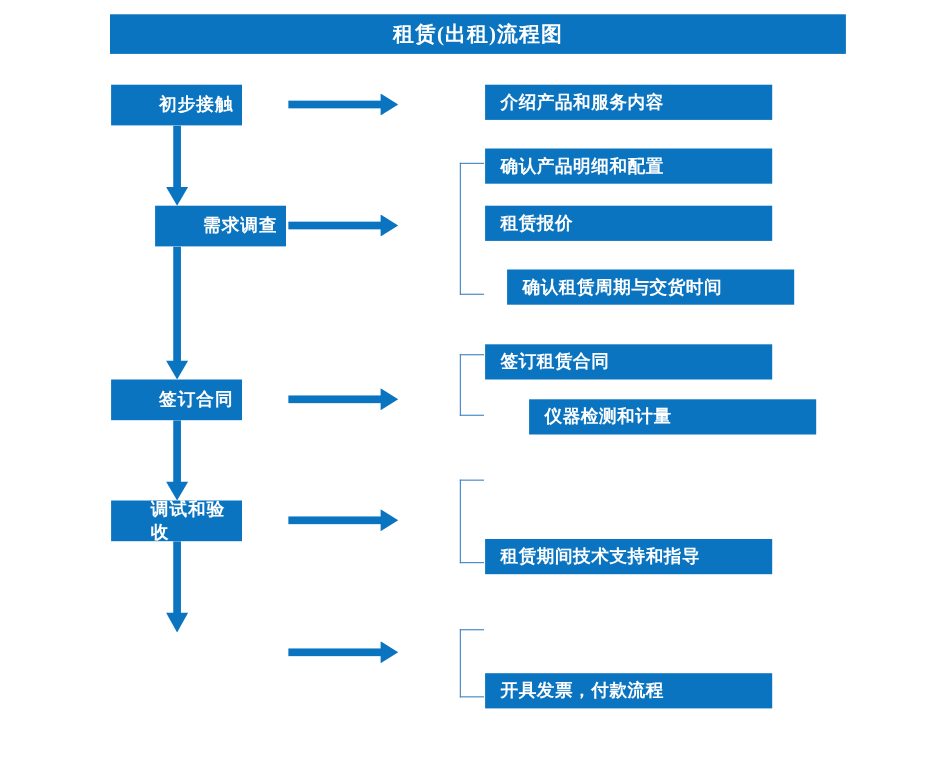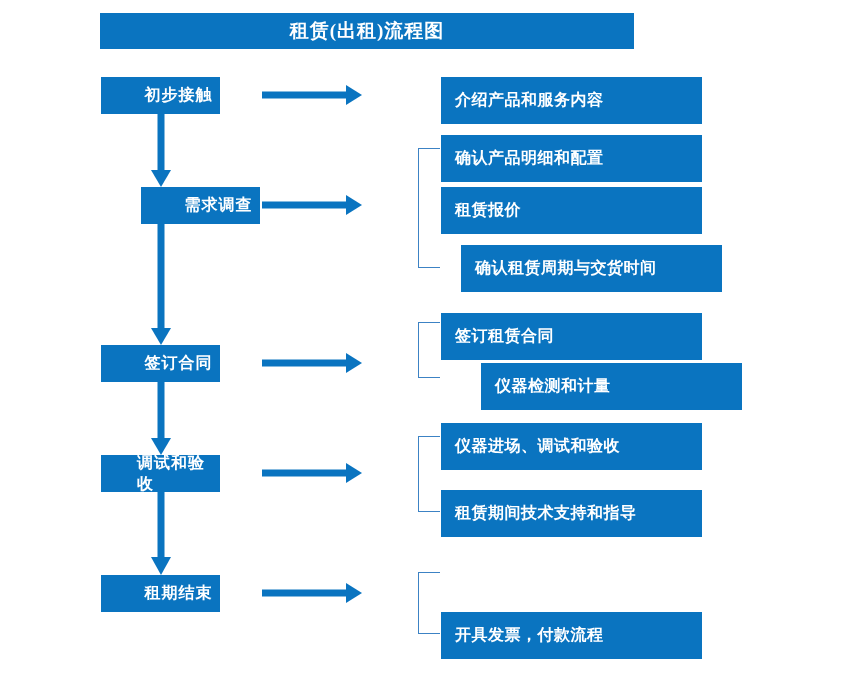--- a/index.html
+++ b/index.html
@@ -15,21 +15,21 @@
   }
   #canvas {
     position: relative;
     width: 844px;
     height: 688px;
   }
   .title-banner {
     position: absolute;
     left: 100px;
     top: 13px;
-    width: 534px;
+    width: 669px;
     height: 36px;
     background: #0a74c0;
     color: #ffffff;
     font-size: 19px;
     font-weight: bold;
     display: flex;
     align-items: center;
     justify-content: center;
     letter-spacing: 1px;
   }
@@ -47,21 +47,21 @@
     width: 119px;
     height: 37px;
     font-size: 16px;
     justify-content: center;
     letter-spacing: 1px;
     padding-left: 36px;
   }
   .right-box {
     left: 441px;
     width: 261px;
-    height: 47px;
+    height: 32px;
     font-size: 16px;
     justify-content: flex-start;
     padding-left: 14px;
     letter-spacing: 0.5px;
   }
   .v-arrow {
     position: absolute;
     left: 151px;
     width: 20px;
   }
@@ -85,21 +85,20 @@
 <body>
 
 <div id="canvas">
 
   <div class="title-banner">租赁(出租)流程图</div>
 
   <div class="box left-box" style="top:77px;">初步接触</div>
   <div class="box left-box" style="top:187px;margin-left:40px;">需求调查</div>
   <div class="box left-box" style="top:345px;">签订合同</div>
   <div class="box left-box" style="top:455px;">调试和验收</div>
-  <div class="box left-box" style="top:575px;">租期结束</div>
 
   <svg class="v-arrow" style="top:114px;height:73px;" viewBox="0 0 20 73" preserveAspectRatio="none">
     <rect x="6.5" y="0" width="7" height="58" fill="#0a74c0"></rect>
     <polygon points="0,56 20,56 10,73" fill="#0a74c0"></polygon>
   </svg>
   <svg class="v-arrow" style="top:224px;height:121px;" viewBox="0 0 20 121" preserveAspectRatio="none">
     <rect x="6.5" y="0" width="7" height="106" fill="#0a74c0"></rect>
     <polygon points="0,104 20,104 10,121" fill="#0a74c0"></polygon>
   </svg>
   <svg class="v-arrow" style="top:382px;height:73px;" viewBox="0 0 20 73" preserveAspectRatio="none">
@@ -136,17 +135,16 @@
   <div class="bracket" style="top:322px;height:56px;"></div>
   <div class="bracket" style="top:436px;height:76px;"></div>
   <div class="bracket" style="top:572px;height:62px;"></div>
 
   <div class="box right-box" style="top:77px;">介绍产品和服务内容</div>
   <div class="box right-box" style="top:135px;">确认产品明细和配置</div>
   <div class="box right-box" style="top:187px;">租赁报价</div>
   <div class="box right-box" style="top:245px;margin-left:20px;">确认租赁周期与交货时间</div>
   <div class="box right-box" style="top:313px;">签订租赁合同</div>
   <div class="box right-box" style="top:363px;margin-left:40px;">仪器检测和计量</div>
-  <div class="box right-box" style="top:423px;">仪器进场、调试和验收</div>
   <div class="box right-box" style="top:490px;">租赁期间技术支持和指导</div>
   <div class="box right-box" style="top:612px;">开具发票，付款流程</div>
 
 </div>
 
 </body></html>

